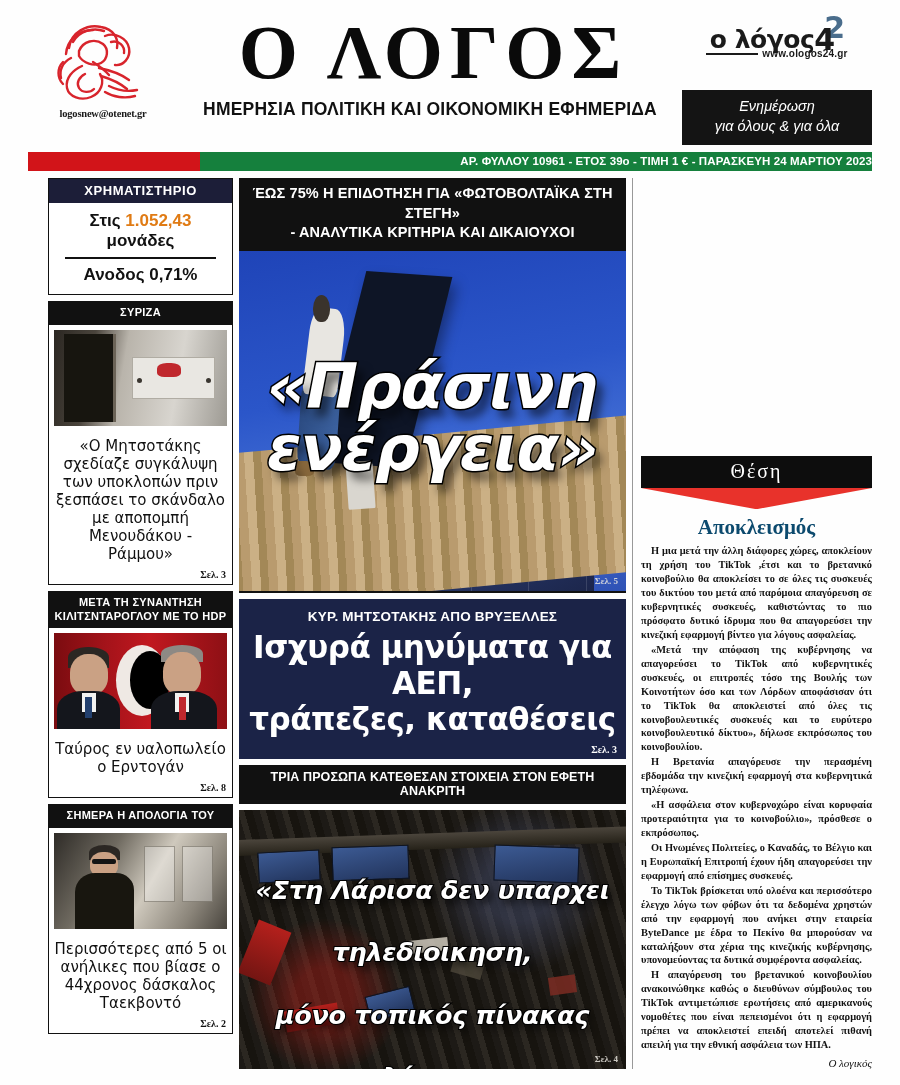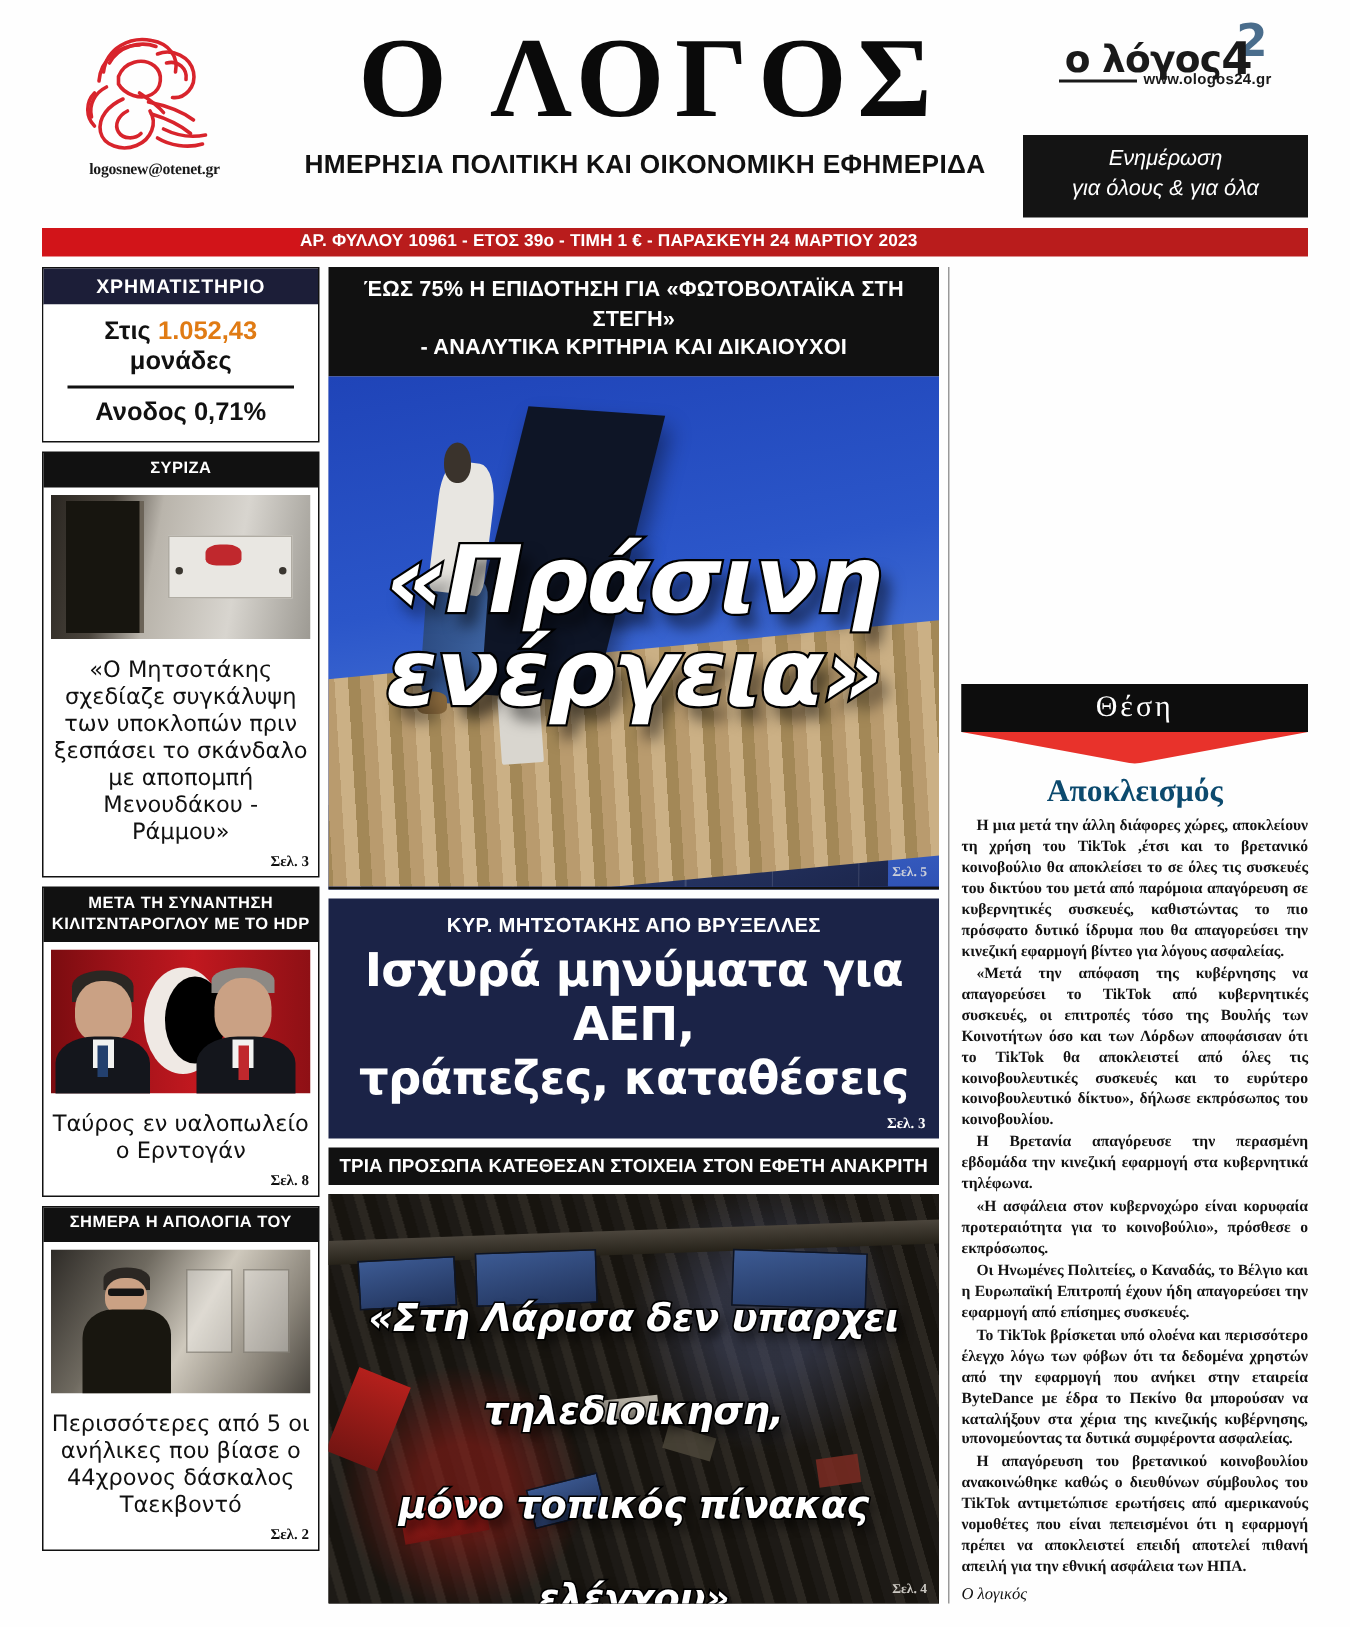--- a/index.html
+++ b/index.html
@@ -160,35 +160,36 @@
   .datebar-left {
     position: absolute;
     left: 0; top: 0;
     width: 172px; height: 19px;
     background: #d21419;
   }
   .datebar-right {
     position: absolute;
     left: 172px; right: 0; top: 0;
     height: 19px;
-    background: #b91c1c;
+    background: #15803d;
     color: #fff;
     font-size: 11.5px;
     font-weight: bold;
-    text-align: left;
+    text-align: right;
     line-height: 19px;
     letter-spacing: 0.1px;
   }
 
   
   .content {
     display: flex;
     gap: 6px;
     padding: 4px 28px 10px 28px;
     height: 905px;
+    margin-left: 20px;
   }
 
   .col-left { width: 185px; display: flex; flex-direction: column; gap: 6px; }
   .col-mid  { flex: 1; display: flex; flex-direction: column; gap: 0px; }
   .col-right { width: 240px; display: flex; flex-direction: column; }
 
   
   .stock-box { border: 1px solid #111; }
   .stock-head {
     background: #1c1e38;
@@ -323,31 +324,32 @@
     background:#8c6b3e; border-radius:22% 40% 30% 30%;
   }
   .vent {
     position:absolute; left:28%; top:62%; width:7%; height:14%;
     background:#d9d6cf; border-radius:10% 10% 4% 4%;
     border-top:4px solid #a8a49b;
     transform: rotate(-4deg);
   }
   .lead-overlay {
     position: absolute; left: 0; right: 0; top: 31%;
-    text-align: center;
+    text-align: left;
     font-family: "DejaVu Sans", sans-serif;
     font-size: 62px;
     font-weight: bold;
     font-style: italic;
     color: #ffffff;
     letter-spacing: -1px;
     -webkit-text-stroke: 3px #000;
     paint-order: stroke fill;
     text-shadow: 7px 9px 10px rgba(0,0,0,.55);
     line-height: 1;
+    padding-left: 28px;
   }
   .corner-ref {
     position: absolute; right: 8px; bottom: 5px;
     font-size: 9px; font-weight: bold; color: #e9e6e0;
     font-family: "Liberation Serif", serif;
     opacity: .85;
   }
 
   
   .mid-lower { display: flex; gap: 6px; margin-top: 6px; flex: 1; justify-content: center; }
@@ -473,20 +475,21 @@
   .opinion-body {
     font-family: "Liberation Serif", serif;
     font-size: 10.4px;
     line-height: 1.34;
     color: #131313;
     text-align: justify;
     font-weight: bold;
   }
   .opinion-body p { text-indent: 10px; margin-bottom: 1px; }
   .opinion-sign {
+    text-align: right;
     font-family: "Liberation Serif", serif;
     font-size: 11px;
     font-style: italic;
     margin-top: 4px;
     color: #111;
   }
 </style>
 </head>
 <body>
 

